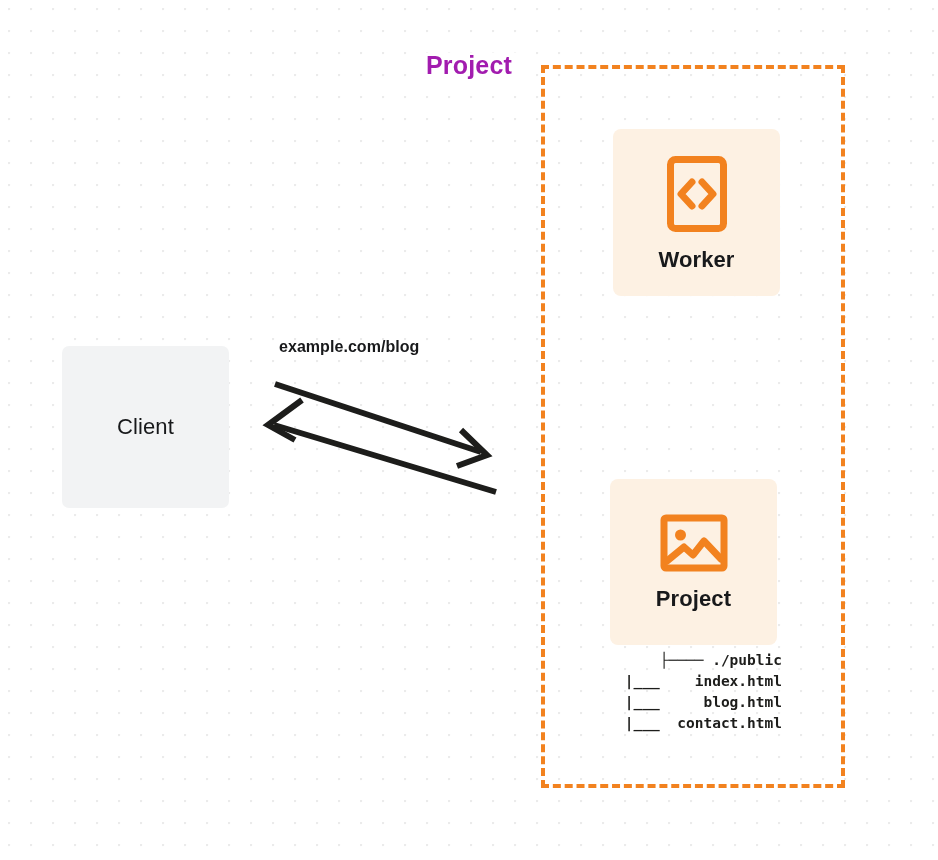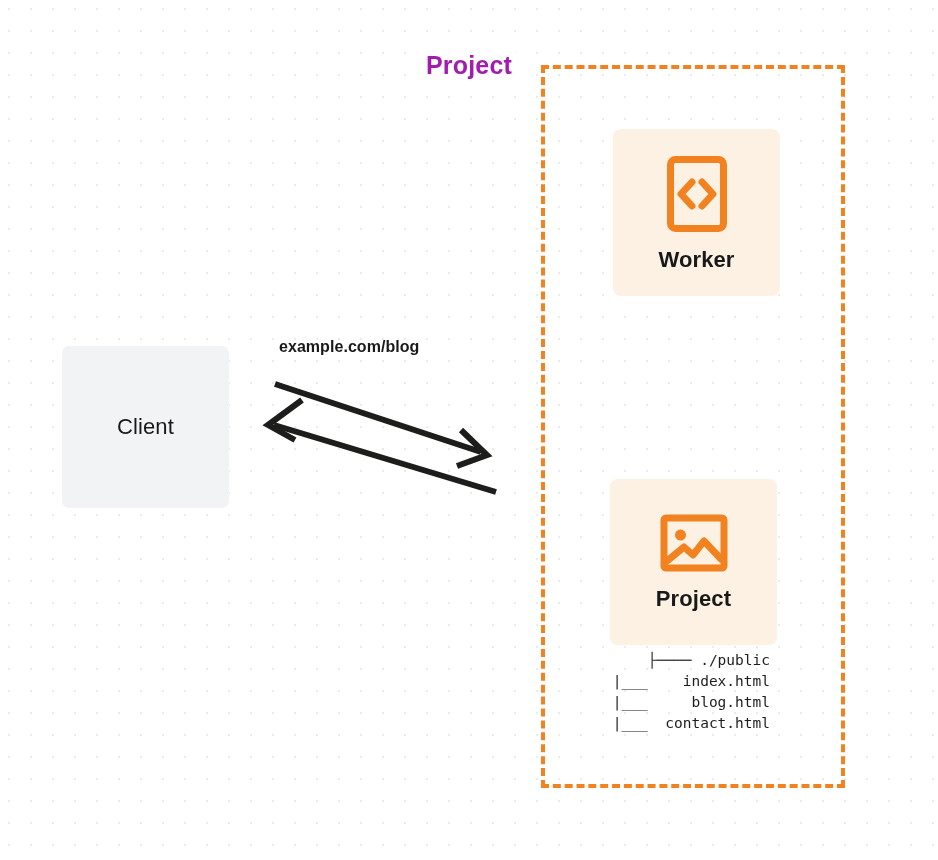--- a/index.html
+++ b/index.html
@@ -102,27 +102,27 @@
     font-size: 22px;
     font-weight: bold;
     color: #18191b;
     letter-spacing: 0.1px;
     line-height: 1;
   }
 
   
   #assets-tree {
     position: absolute;
-    left: 548px;
+    left: 560px;
     top: 650px;
     width: 222px;
     text-align: right;
     font-family: "DejaVu Sans Mono", monospace;
     font-size: 14.5px;
-    font-weight: normal;
+    font-weight: bold;
     line-height: 21px;
     color: #1d1d1b;
     white-space: pre;
   }
 
   
   #request-label {
     position: absolute;
     left: 279px;
     top: 338px;

